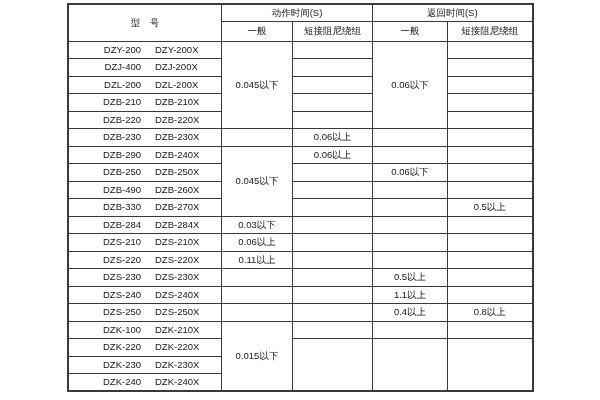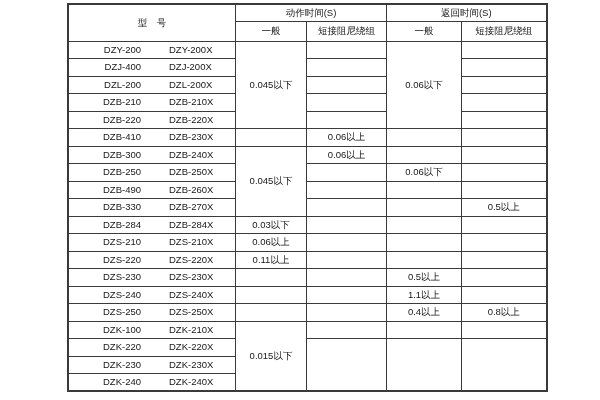--- a/index.html
+++ b/index.html
@@ -25,21 +25,21 @@
     vertical-align: middle;
     line-height: 1.1;
     white-space: nowrap;
     overflow: hidden;
   }
   .spec tr.hr-a { height: 17px; }
   .spec tr.hr-b { height: 20px; }
   .spec tr.dr  { height: 17.5px; }
   .model-pair { display: flex; justify-content: center; align-items: flex-end; }
   .model-a { display: inline-block; width: 72px; text-align: right; }
-  .model-b { display: inline-block; width: 66px; text-align: left; margin-left: 28px; }
+  .model-b { display: inline-block; width: 66px; text-align: left; margin-left: 14px; }
 </style>
 </head>
 <body>
 
 <table class="spec">
   <colgroup>
     <col style="width:148px">
       <col style="width:71px">
       <col style="width:80px">
       <col style="width:75px">
@@ -107,33 +107,33 @@
             <span class="model-a">DZB-220</span>
             <span class="model-b">DZB-220X</span>
           </div>
         </td>
       <td></td>
       <td></td>
     </tr>
     <tr class="dr">
       <td>
           <div class="model-pair">
-            <span class="model-a">DZB-410</span>
+            <span class="model-a">DZB-230</span>
             <span class="model-b">DZB-230X</span>
           </div>
         </td>
       <td></td>
       <td>0.06以上</td>
       <td></td>
       <td></td>
     </tr>
     <tr class="dr">
       <td>
           <div class="model-pair">
-            <span class="model-a">DZB-300</span>
+            <span class="model-a">DZB-290</span>
             <span class="model-b">DZB-240X</span>
           </div>
         </td>
       <td rowspan="4">0.045以下</td>
       <td>0.06以上</td>
       <td></td>
       <td></td>
     </tr>
     <tr class="dr">
       <td>

